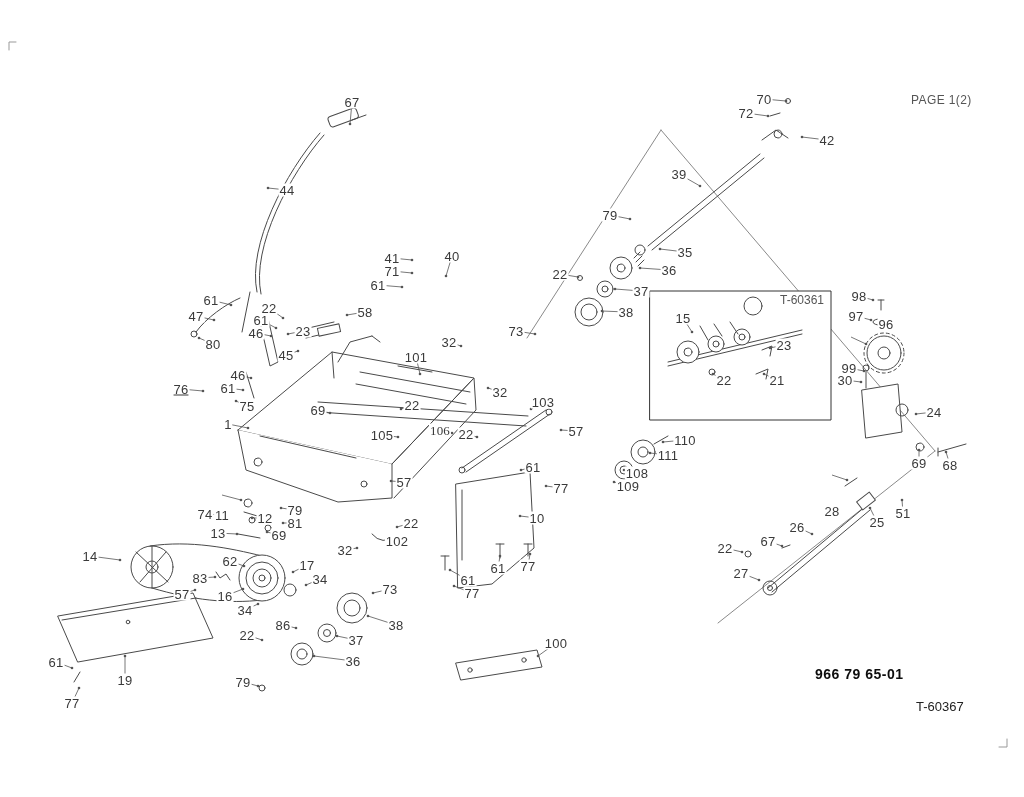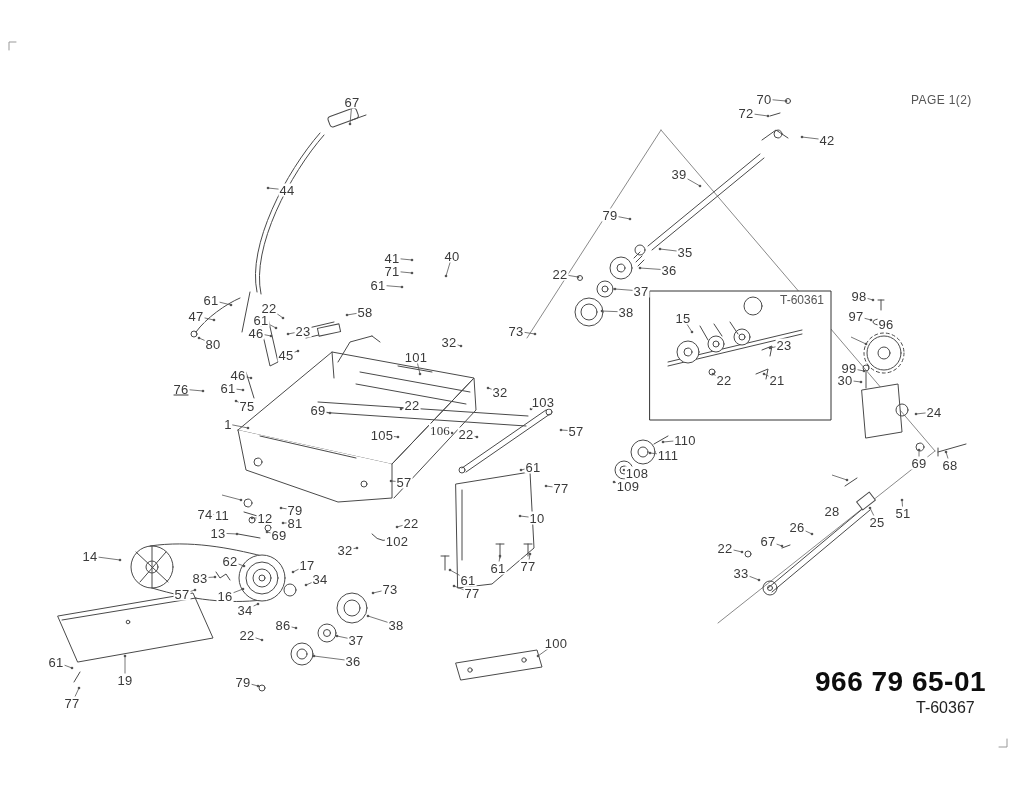--- a/index.html
+++ b/index.html
@@ -16,24 +16,24 @@
     letter-spacing:.2px;white-space:nowrap;
   }
   .page-label{position:absolute;left:911px;top:93px;font-size:12px;color:#555;z-index:3;letter-spacing:.4px;}
   .inset-ref{position:absolute;left:780px;top:293px;font-size:12px;color:#555;z-index:3;}
   .inset-note{
     position:absolute;left:654px;top:388px;width:174px;text-align:center;z-index:3;
     font-size:11px;line-height:12px;color:#555;letter-spacing:.2px;
   }
   .inset-note span{display:block;}
   .part-number{
-    position:absolute;left:815px;top:666px;font-size:28px;font-weight:bold;color:#0d0d0d;
+    position:absolute;left:815px;top:666px;font-size:14px;font-weight:bold;color:#0d0d0d;
     z-index:3;letter-spacing:.5px;
   }
-  .drawing-number{position:absolute;left:916px;top:699px;font-size:16px;color:#222;z-index:3;}
+  .drawing-number{position:absolute;left:916px;top:699px;font-size:13px;color:#222;z-index:3;}
 </style>
 </head>
 <body>
 
 <div class="page">
 
   <svg id="diagram-art" width="1024" height="797" viewBox="0 0 1024 797" xmlns="http://www.w3.org/2000/svg">
     <g fill="none" stroke="#4a4a4a" stroke-width="1" stroke-linecap="round" stroke-linejoin="round">
 
       <g stroke="#999">
@@ -494,21 +494,21 @@
       <span class="callout" style="left: 56px; top: 662px;">61</span>
       <span class="callout" style="left: 72px; top: 703px;">77</span>
       <span class="callout" style="left: 468px; top: 580px;">61</span>
       <span class="callout" style="left: 472px; top: 593px;">77</span>
       <span class="callout" style="left: 498px; top: 568px;">61</span>
       <span class="callout" style="left: 528px; top: 566px;">77</span>
       <span class="callout" style="left: 556px; top: 643px;">100</span>
       <span class="callout" style="left: 797px; top: 527px;">26</span>
       <span class="callout" style="left: 725px; top: 548px;">22</span>
       <span class="callout" style="left: 768px; top: 541px;">67</span>
-      <span class="callout" style="left: 741px; top: 573px;">33</span>
+      <span class="callout" style="left: 741px; top: 573px;">27</span>
       <span class="callout" style="left: 877px; top: 522px;">25</span>
       <span class="callout" style="left: 903px; top: 513px;">51</span>
       <span class="callout" style="left: 832px; top: 475px; margin-top: 36px;">28</span>
       <span class="callout" style="left: 919px; top: 463px;">69</span>
       <span class="callout" style="left: 950px; top: 465px;">68</span>
       <span class="callout" style="left: 934px; top: 412px;">24</span>
       <span class="callout" style="left: 845px; top: 380px;">30</span>
       <span class="callout" style="left: 849px; top: 368px;">99</span>
       <span class="callout" style="left: 851px; top: 324px; margin-left: 35px;">96</span>
       <span class="callout" style="left: 856px; top: 316px;">97</span>

